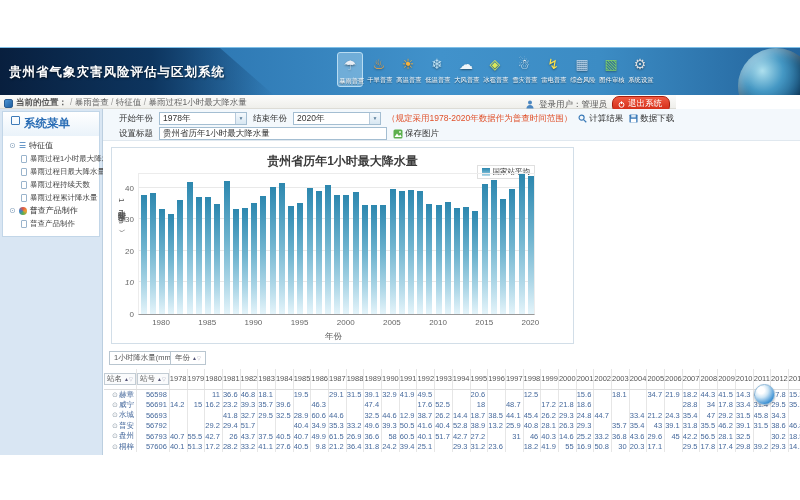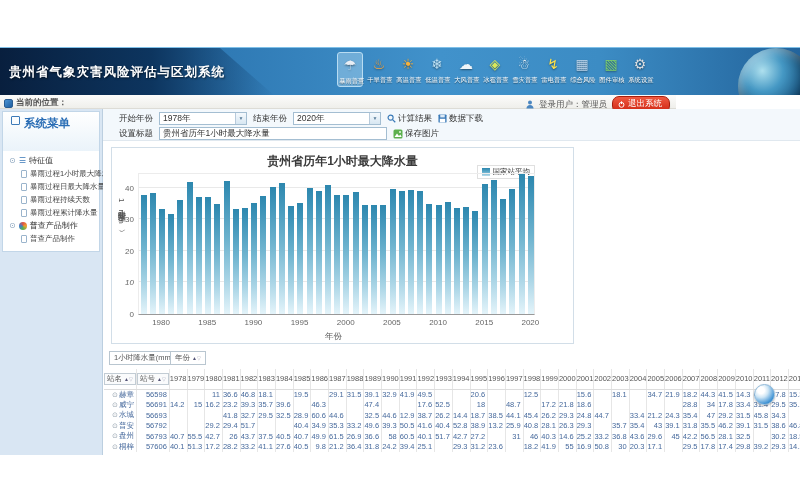--- a/index.html
+++ b/index.html
@@ -40,21 +40,21 @@
   .userwrap { position:absolute; right:6px; top:1px; display:flex; align-items:center; gap:5px; }
   .user-label { color:#555; }
   .logout-btn { display:inline-flex; align-items:center; gap:3px; padding:1px 7px 2px 5px;
               background:linear-gradient(#ef5a41,#cf2512); border:1px solid #a81d0c; border-radius:7px;
               color:#fff; font-size:8.5px; cursor:pointer; box-shadow:0 1px 1px rgba(0,0,0,.2); }
 
   
   .content { position:absolute; top:109px; left:0; width:800px; height:346px; display:flex; }
   .sidebar { width:103px; background:#d9e6f3; border-right:1px solid #bccfe0; position:relative; }
   .side-panel { margin:2px; background:#fff; border:1px solid #c2d6e8; }
-  .side-title { padding:4px 6px 20px 8px; font-size:11.5px; font-weight:bold; color:#2a6db5;
+  .side-title { padding:4px 6px 5px 8px; font-size:11.5px; font-weight:bold; color:#2a6db5;
               background:linear-gradient(#ffffff,#eaf3fa); display:flex; align-items:flex-start; gap:4px; }
   .side-title-ico { display:inline-block; width:9px; height:9px; border:1.5px solid #3d7ab8; border-radius:1px; }
   .side-tree { padding:3px 0 6px 2px; background:#fff; }
   .tree-group { display:flex; align-items:center; gap:3px; padding:1px 0 1px 4px;
               font-size:8px; color:#333; cursor:pointer; white-space:nowrap; }
   .tgl { color:#8aa4bd; font-size:8px; }
   .gico { font-size:8px; color:#3d7ab8; }
   .gico.pie { width:8px; height:8px; border-radius:50%;
               background:conic-gradient(#e05544,#f0a030,#58b050,#3a7fd0,#e05544); }
   .tree-item { display:flex; align-items:center; gap:3px; padding:1.5px 0 1.5px 16px;
@@ -178,20 +178,21 @@
           <span class="nav-label">系统设置</span>
         </div>
       </div>
     <div class="globe"></div>
   </header>
 
   <div class="substrip">
     <div class="crumbwrap">
       <span class="loc-ico"></span>
       <span class="crumb-prefix">当前的位置：</span>
+      <span id="crumbs"><span class="crumb-sep"> / </span><span class="crumb">暴雨普查</span><span class="crumb-sep"> / </span><span class="crumb">特征值</span><span class="crumb-sep"> / </span><span class="crumb">暴雨过程1小时最大降水量</span></span>
     </div>
     <div class="userwrap">
       <svg class="icon-svg" width="8" height="9" viewBox="0 0 8 9">
         <circle cx="4" cy="2.4" r="2" fill="#4a86c0"></circle>
           <path d="M0.4 8.6 Q0.8 5 4 5 Q7.2 5 7.6 8.6 Z" fill="#4a86c0"></path>
       </svg>
       <span class="user-label">登录用户：管理员</span>
       <span class="logout-btn">
         <svg class="icon-svg" width="7" height="7" viewBox="0 0 8 8">
           <circle cx="4" cy="4.4" r="2.8" fill="none" stroke="#fff" stroke-width="1.1"></circle>
@@ -252,20 +253,21 @@
           <span>开始年份</span>
           <span class="sel">
             <span class="sel-val">1978年</span>
             <span class="sel-arrow">▼</span>
           </span>
           <span>结束年份</span>
           <span class="sel">
             <span class="sel-val">2020年</span>
             <span class="sel-arrow">▼</span>
           </span>
+          <span class="note">（规定采用1978-2020年数据作为普查时间范围）</span>
           <span class="minilink">
             <svg class="icon-svg" width="9" height="9" viewBox="0 0 10 10">
               <circle cx="4" cy="4" r="2.8" fill="none" stroke="#3a7ab8" stroke-width="1.3"></circle>
               <line x1="6.2" y1="6.2" x2="9.2" y2="9.2" stroke="#3a7ab8" stroke-width="1.4"></line>
             </svg>
             <span>计算结果</span>
           </span>
           <span class="minilink">
             <svg class="icon-svg" width="9" height="9" viewBox="0 0 10 10">
               <rect x="0.5" y="0.5" width="9" height="9" rx="1" fill="#3a7ab8"></rect>

